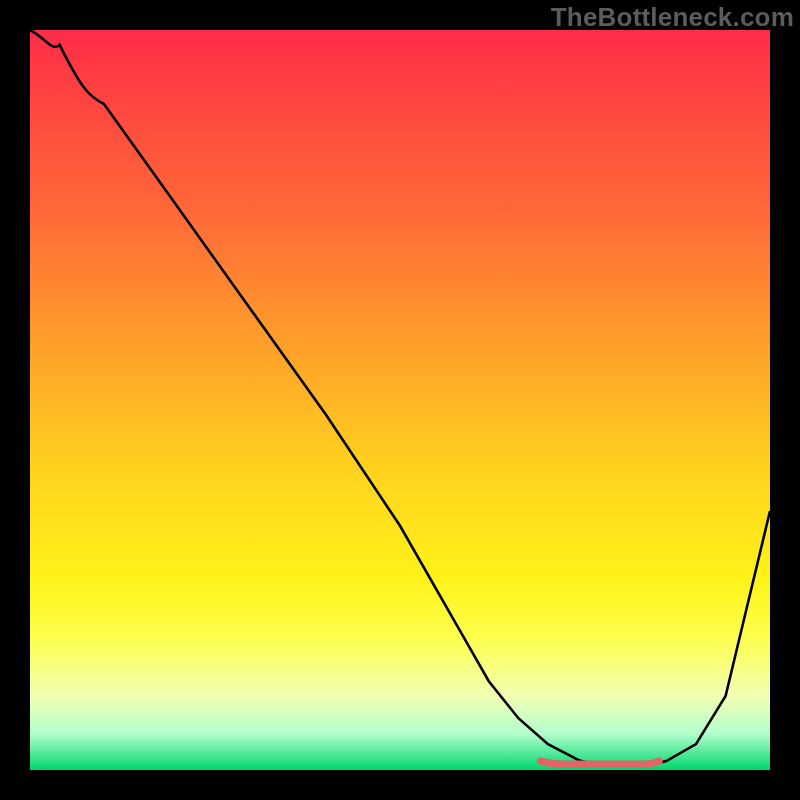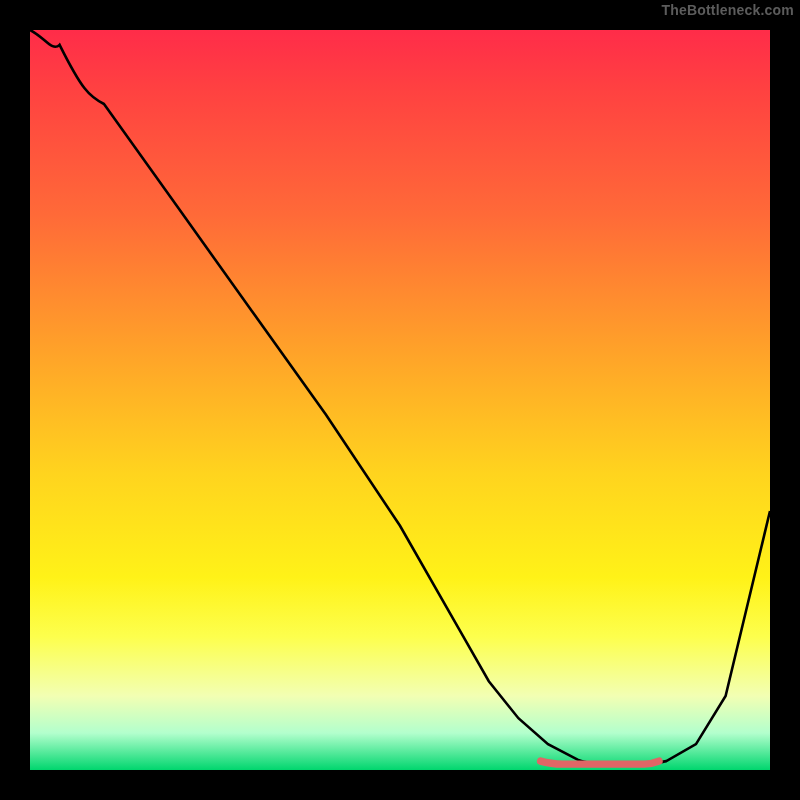--- a/index.html
+++ b/index.html
@@ -15,21 +15,21 @@
     position: relative;
     width: 800px;
     height: 800px;
     background: #000;
   }
   .watermark {
     position: absolute;
     top: 2px;
     right: 6px;
     color: #5c5c5c;
-    font-size: 14px;
+    font-size: 26px;
     font-weight: 600;
     font-family: Arial, Helvetica, sans-serif;
     letter-spacing: 0.2px;
     z-index: 30;
   }
   .plot-area {
     position: absolute;
     left: 30px;
     top: 30px;
     width: 740px;

